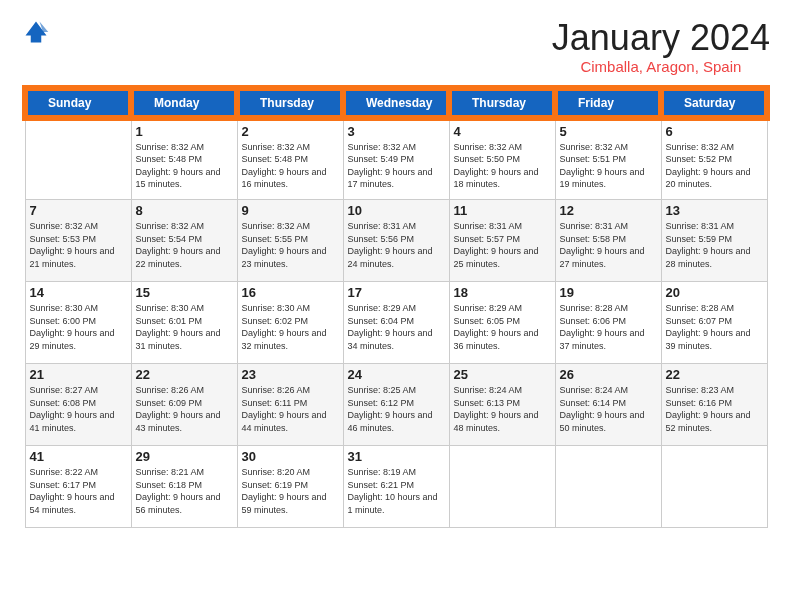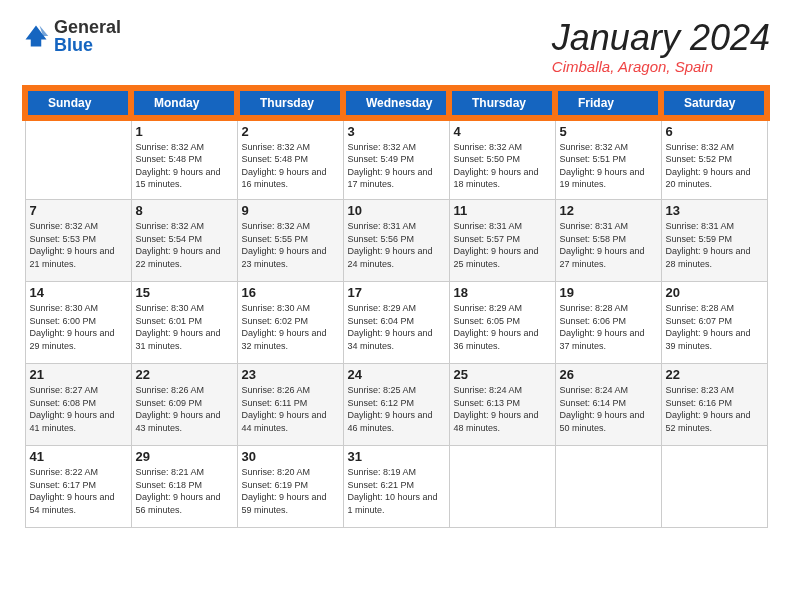--- a/index.html
+++ b/index.html
@@ -40,22 +40,21 @@
     .logo-blue {
       font-size: 18px;
       font-weight: bold;
       color: #1565c0;
     }
     .logo-icon {
       width: 28px;
       height: 28px;
     }
     .title-block {
-      text-align: left;
-      font-style: italic;
+      text-align: center;
     }
     .month-title {
       font-size: 36px;
       font-weight: normal;
       color: #222;
       line-height: 1.1;
     }
     .subtitle {
       font-size: 15px;
       color: #ef4444;
@@ -107,24 +106,20 @@
 </head>
 <body>
 
 <div class="page">
   <div class="header">
     <div class="logo">
       <svg class="logo-icon" viewBox="0 0 32 32">
         <polygon points="16,4 28,20 22,20 22,28 10,28 10,20 4,20" fill="#1565c0"></polygon>
         <polygon points="20,4 30,16 24,16" fill="#1565c0" opacity="0.6"></polygon>
       </svg>
-      <div class="logo-text">
-        <span class="logo-general">General</span>
-        <span class="logo-blue">Blue</span>
-      </div>
     </div>
     <div class="title-block">
       <div class="month-title">January 2024</div>
       <div class="subtitle">Cimballa, Aragon, Spain</div>
     </div>
   </div>
 
   <table class="calendar-table">
     <thead>
       <tr>

